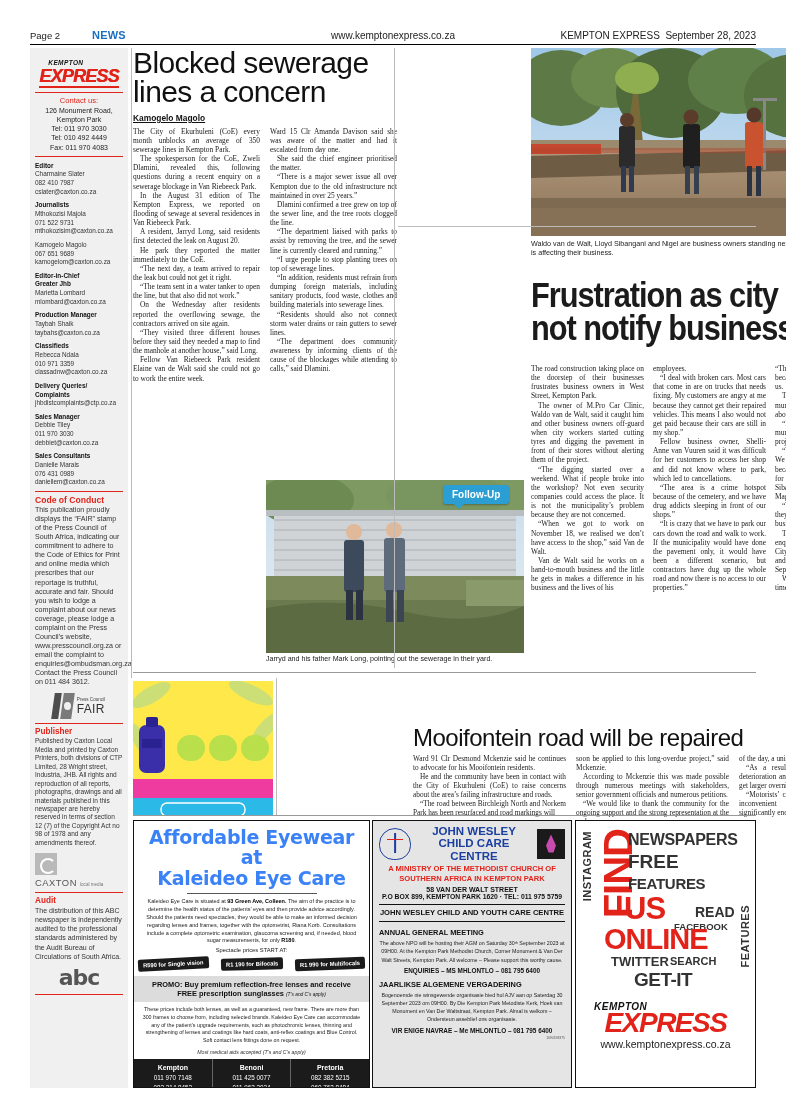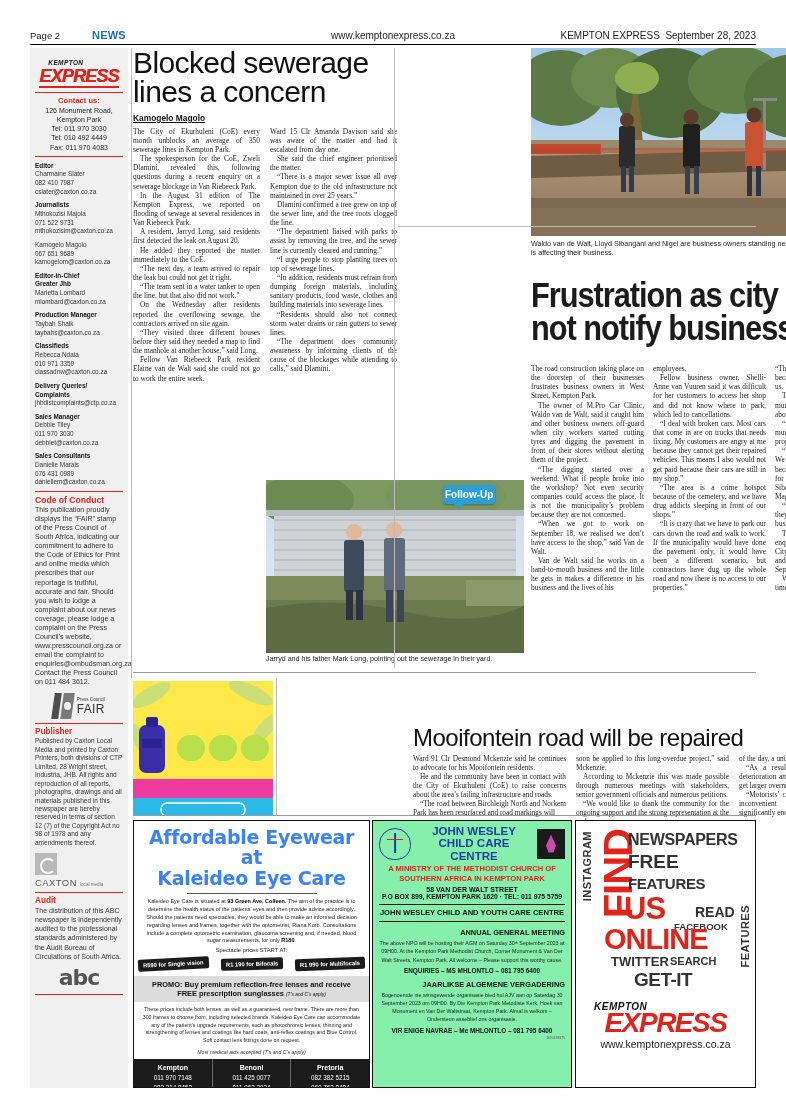--- a/index.html
+++ b/index.html
@@ -33,21 +33,21 @@
   .rail-logo{padding-top:4px;text-align:center;}
   .ke-logo{display:inline-block;position:relative;text-align:left;line-height:1;}
   .ke-logo .k{font-size:6.5px;font-weight:bold;color:#111;letter-spacing:.4px;
     position:relative;left:9px;font-style:italic;}
   .ke-logo .e{font-size:18px;font-weight:bold;color:#e2231a;font-style:italic;
     letter-spacing:-.8px;display:block;margin-top:-1px;
     text-shadow:.5px 0 0 #e2231a;}
   .ke-underline{height:1.6px;background:#e2231a;margin-top:1px;}
 
   .rail hr.red{border:0;border-top:1.4px solid #e2231a;margin:4px 0 3px;}
-  .rail .contact-h{color:#e2231a;font-weight:bold;font-size:7.6px;text-align:center;margin-bottom:1px;}
+  .rail .contact-h{color:#e2231a;font-weight:normal;font-size:7.6px;text-align:center;margin-bottom:1px;}
   .rail .ctr{text-align:center;font-size:7px;line-height:1.32;color:#222;}
   .rail .blk{font-size:6.4px;line-height:1.35;color:#333;margin-top:5px;}
   .rail .blk .rolе,
   .rail .blk .role{font-weight:bold;color:#111;display:block;}
   .rail .blk span{display:block;}
   .rail .coc-h{color:#e2231a;font-weight:bold;font-size:8.6px;margin-bottom:1px;}
   .rail .coc{font-size:7.1px;line-height:1.28;color:#333;}
   .rail .pub-h{color:#e2231a;font-weight:bold;font-size:8.2px;margin-bottom:1px;}
   .rail .pub{font-size:6.5px;line-height:1.3;color:#333;}
 
@@ -109,21 +109,21 @@
   .cols3{position:absolute;left:398px;top:316px;width:358px;display:flex;gap:9px;}
   .cols3 .col{width:113px;}
 
   
   .photo-low{position:absolute;left:133px;top:432px;width:258px;height:173px;overflow:hidden;}
   .cap2{position:absolute;left:133px;top:607px;width:258px;font-size:7.1px;line-height:1.3;color:#1a1a1a;}
 
   .followup{
     position:absolute;left:310px;top:437px;
     background:#2b9fd4;color:#fff;font-weight:bold;font-size:10px;
-    padding:4px 2px;border-radius:3px 3px 3px 3px;
+    padding:4px 9px;border-radius:3px 3px 3px 3px;
     box-shadow:0 1px 2px rgba(0,0,0,.3);
   }
   .followup::after{content:"";position:absolute;left:10px;bottom:-5px;
     border-left:6px solid transparent;border-right:6px solid transparent;border-top:6px solid #2b9fd4;}
 
   
   .h3{
     position:absolute;left:280px;top:678px;width:480px;
     font-size:24px;line-height:1;font-weight:400;letter-spacing:-.5px;color:#111;
   }
@@ -149,34 +149,34 @@
   .promo .l2{font-size:7.4px;font-weight:bold;color:#111;}
   .promo .l2 em{font-size:4.8px;font-style:italic;font-weight:normal;}
   .fine{font-size:5.3px;line-height:1.45;text-align:center;color:#222;padding:4px 7px 0;}
   .medical{font-size:5.2px;font-style:italic;text-align:center;color:#333;padding:4px 0 4px;}
   .branches{background:#1b1b1b;color:#fff;display:flex;}
   .branches .b{flex:1;text-align:center;padding:4px 0;font-size:6.3px;line-height:1.5;border-right:1px solid #666;}
   .branches .b:last-child{border-right:0;}
   .branches .b .nm{font-weight:bold;font-size:7px;}
 
   
-  .ad-jw{position:absolute;left:372px;top:820px;width:200px;height:268px;background:#86efac;border:1px solid #111;box-sizing:border-box;overflow:hidden;padding:4px 6px;}
+  .ad-jw{position:absolute;left:372px;top:820px;width:200px;height:268px;background:#e5e5e5;border:1px solid #111;box-sizing:border-box;overflow:hidden;padding:4px 6px;}
   .jw-top{display:flex;align-items:center;gap:4px;}
   .jw-shell{width:30px;height:30px;border-radius:50% 50% 45% 45%;border:1.6px solid #1b3fa0;position:relative;flex:none;}
   .jw-shell::before{content:"";position:absolute;left:50%;top:4px;width:1.8px;height:20px;background:#1b3fa0;transform:translateX(-50%);}
   .jw-shell::after{content:"";position:absolute;left:7px;top:10px;width:16px;height:1.8px;background:#e2231a;}
   .jw-title{flex:1;text-align:center;color:#1b3fa0;font-weight:bold;font-size:11.5px;line-height:1.08;}
   .jw-badge{width:28px;height:30px;background:#1a1a1a;flex:none;position:relative;overflow:hidden;}
   .jw-badge::after{content:"";position:absolute;left:9px;top:6px;width:10px;height:18px;background:#c84bb0;clip-path:polygon(50% 0,100% 60%,75% 100%,25% 100%,0 60%);}
   .jw-sub{color:#e2231a;font-weight:bold;font-size:7.6px;text-align:center;line-height:1.25;margin-top:2px;}
   .jw-addr{font-weight:bold;font-size:7px;text-align:center;margin-top:3px;color:#111;}
   .jw-addr2{font-weight:bold;font-size:6.8px;text-align:center;color:#111;}
   .jw-div{border-top:1px solid #111;margin:4px 0 3px;}
   .jw-h2{font-weight:bold;font-size:7.6px;text-align:center;color:#111;}
-  .jw-h3{font-weight:bold;font-size:7.4px;text-align:right;margin-top:6px;color:#111;}
+  .jw-h3{font-weight:bold;font-size:7.4px;text-align:left;margin-top:6px;color:#111;}
   .jw-p{font-size:5.3px;text-align:center;line-height:1.55;color:#222;margin-top:2px;}
   .jw-en{font-weight:bold;font-size:6.4px;text-align:center;margin-top:3px;color:#111;}
   .jw-code{font-size:3.4px;text-align:right;color:#555;margin-top:2px;}
 
   
   .ad-find{position:absolute;left:575px;top:820px;width:181px;height:268px;background:#fff;border:1px solid #111;box-sizing:border-box;overflow:hidden;}
   .find-wrap{position:relative;width:100%;height:178px;}
   .v{position:absolute;writing-mode:vertical-rl;transform:rotate(180deg);font-weight:bold;color:#333;}
   .f-ig{left:5px;top:10px;font-size:11px;letter-spacing:.5px;}
   .f-find{left:20px;top:8px;font-size:40px;color:#e2231a;letter-spacing:-1px;}
@@ -328,21 +328,21 @@
 
     <h1 class="h1">Blocked sewerage lines a concern</h1>
     <div class="byline">Kamogelo Magolo</div>
 
     <div class="cols2">
       <div class="col" id="a1c1">
           <p class="first">The City of Ekurhuleni (CoE) every month unblocks an average of 350 sewerage lines in Kempton Park.</p>
           <p>The spokesperson for the CoE, Zweli Dlamini, revealed this, following questions during a recent enquiry on a sewerage blockage in Van Riebeeck Park.</p>
           <p>In the August 31 edition of The Kempton Express, we reported on flooding of sewage at several residences in Van Riebeeck Park.</p>
           <p>A resident, Jarryd Long, said residents first detected the leak on August 20.</p>
-          <p>He added they reported the matter immediately to the CoE.</p>
+          <p>He park they reported the matter immediately to the CoE.</p>
           <p>“The next day, a team arrived to repair the leak but could not get it right.</p>
           <p>“The team sent in a water tanker to open the line, but that also did not work.”</p>
           <p>On the Wednesday after residents reported the overflowing sewage, the contractors arrived on site again.</p>
           <p>“They visited three different houses before they said they needed a map to find the manhole at another house,” said Long.</p>
           <p>Fellow Van Riebeeck Park resident Elaine van de Walt said she could not go to work the entire week.</p>
         </div>
       <div class="col" id="a1c2">
           <p class="first">Ward 15 Clr Amanda Davison said she was aware of the matter and had it escalated from day one.</p>
           <p>She said the chief engineer prioritised the matter.</p>
           <p>“There is a major sewer issue all over Kempton due to the old infrastructure not maintained in over 25 years.”</p>
@@ -411,27 +411,27 @@
     <div class="h2">
       <div>Frustration as city did</div>
       <div>not notify businesses</div>
     </div>
 
     <div class="cols3">
       <div class="col" id="a2c1">
           <p class="first">The road construction taking place on the doorstep of their businesses frustrates business owners in West Street, Kempton Park.</p>
           <p>The owner of M.Pro Car Clinic, Waldo van de Walt, said it caught him and other business owners off-guard when city workers started cutting tyres and digging the pavement in front of their stores without alerting them of the project.</p>
           <p>“The digging started over a weekend. What if people broke into the workshop? Not even security companies could access the place. It is not the municipality’s problem because they are not concerned.</p>
-          <p>“When we got to work on September 18, we realised we don’t have access to the shop,” said Van de Walt.</p>
+          <p>“When we got to work on November 18, we realised we don’t have access to the shop,” said Van de Walt.</p>
           <p>Van de Walt said he works on a hand-to-mouth business and the little he gets in makes a difference in his business and the lives of his</p>
         </div>
       <div class="col" id="a2c2">
           <p class="first">employees.</p>
+          <p>“I deal with broken cars. Most cars that come in are on trucks that needs fixing. My customers are angry at me because they cannot get their repaired vehicles. This means I also would not get paid because their cars are still in my shop.”</p>
           <p>Fellow business owner, Shelli-Anne van Vuuren said it was difficult for her customers to access her shop and did not know where to park, which led to cancellations.</p>
-          <p>“I deal with broken cars. Most cars that come in are on trucks that needs fixing. My customers are angry at me because they cannot get their repaired vehicles. This means I also would not get paid because their cars are still in my shop.”</p>
           <p>“The area is a crime hotspot because of the cemetery, and we have drug addicts sleeping in front of our shops.”</p>
           <p>“It is crazy that we have to park our cars down the road and walk to work. If the municipality would have done the pavement only, it would have been a different scenario, but contractors have dug up the whole road and now there is no access to our properties.”</p>
         </div>
       <div class="col" id="a2c3">
           <p class="first">“This mess means a loss of income because our customers cannot reach us.</p>
           <p>The business owners said the municipality did not inform them about the project.</p>
           <p>“It would have been nice if the municipality informed us that the project was about to take place.</p>
           <p>“We want answers and guidance. We need to understand the timeline because we saw such projects can last for weeks and months,” said Lloyd Sibangani, owner of Kemptonion Mag Rim Repair.</p>
           <p>“When customers see the project, they assume that we have closed the business and go to other mechanics.”</p>
           <p>The Kempton Express sent an enquiry regarding the matter to the City of Ekurhuleni on September 18 and requested a comment by September 21.</p>

